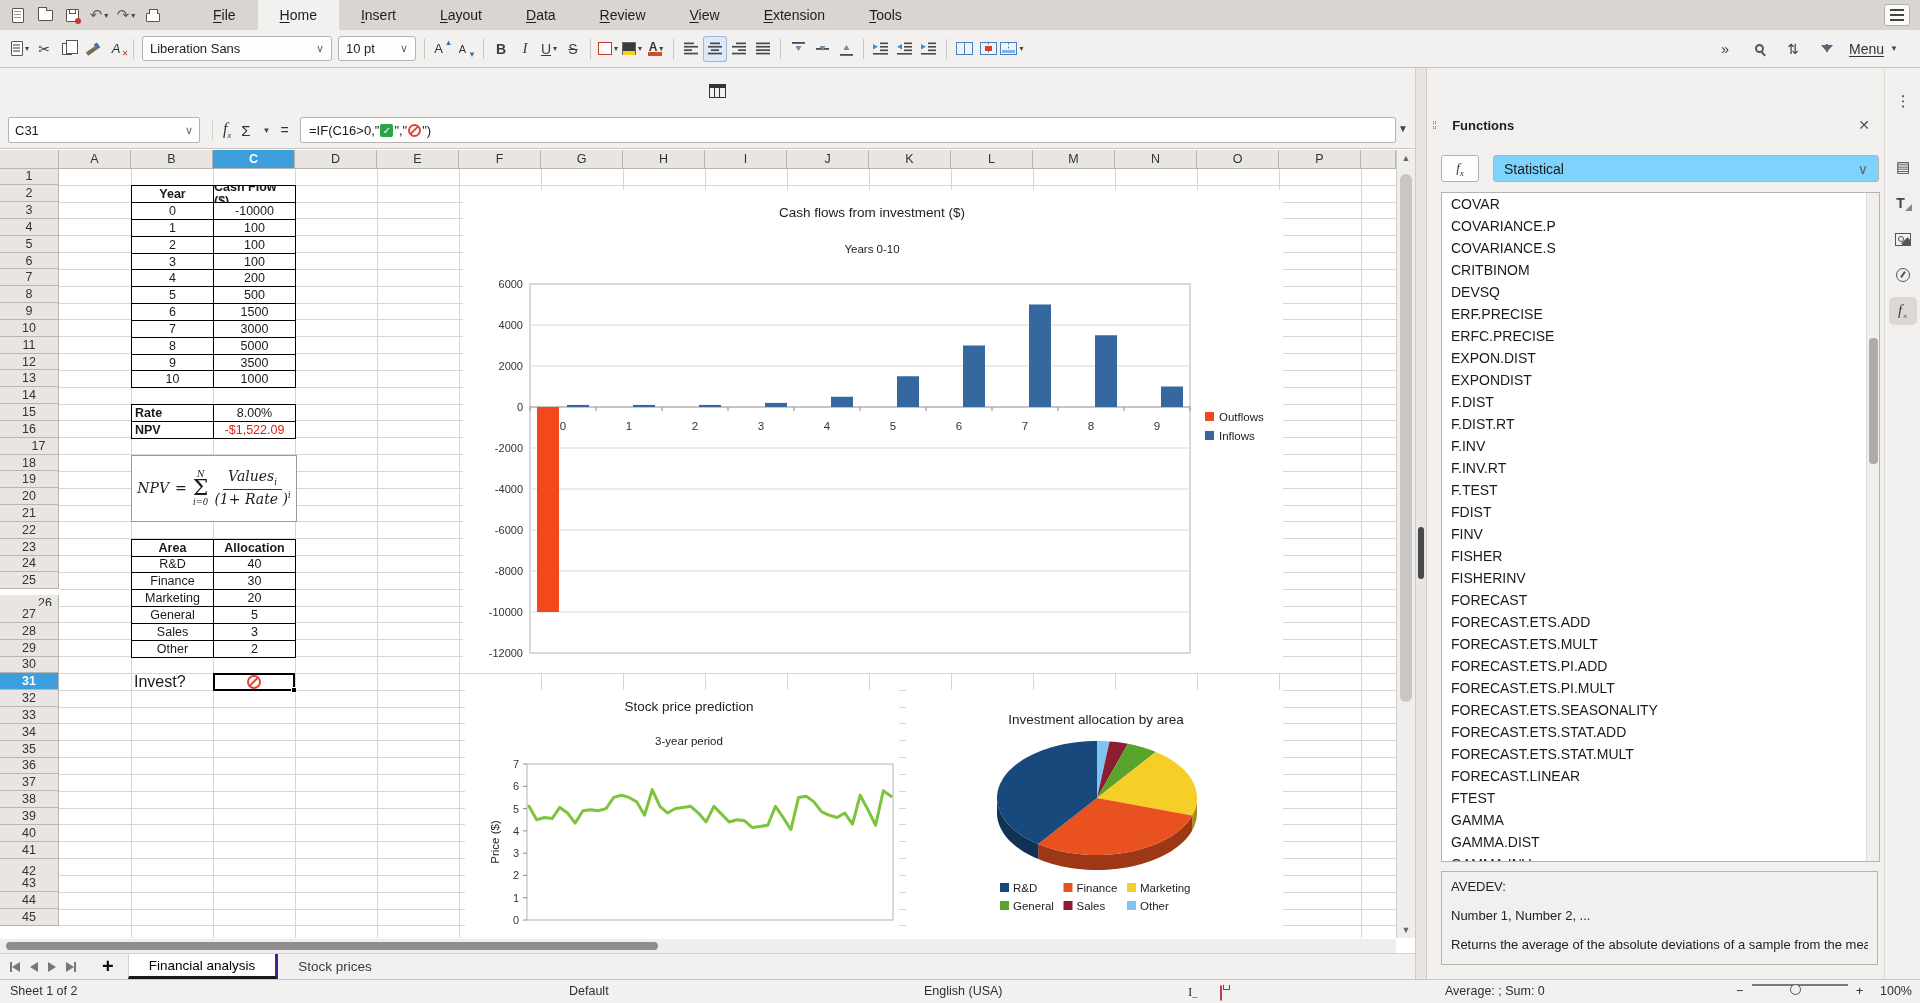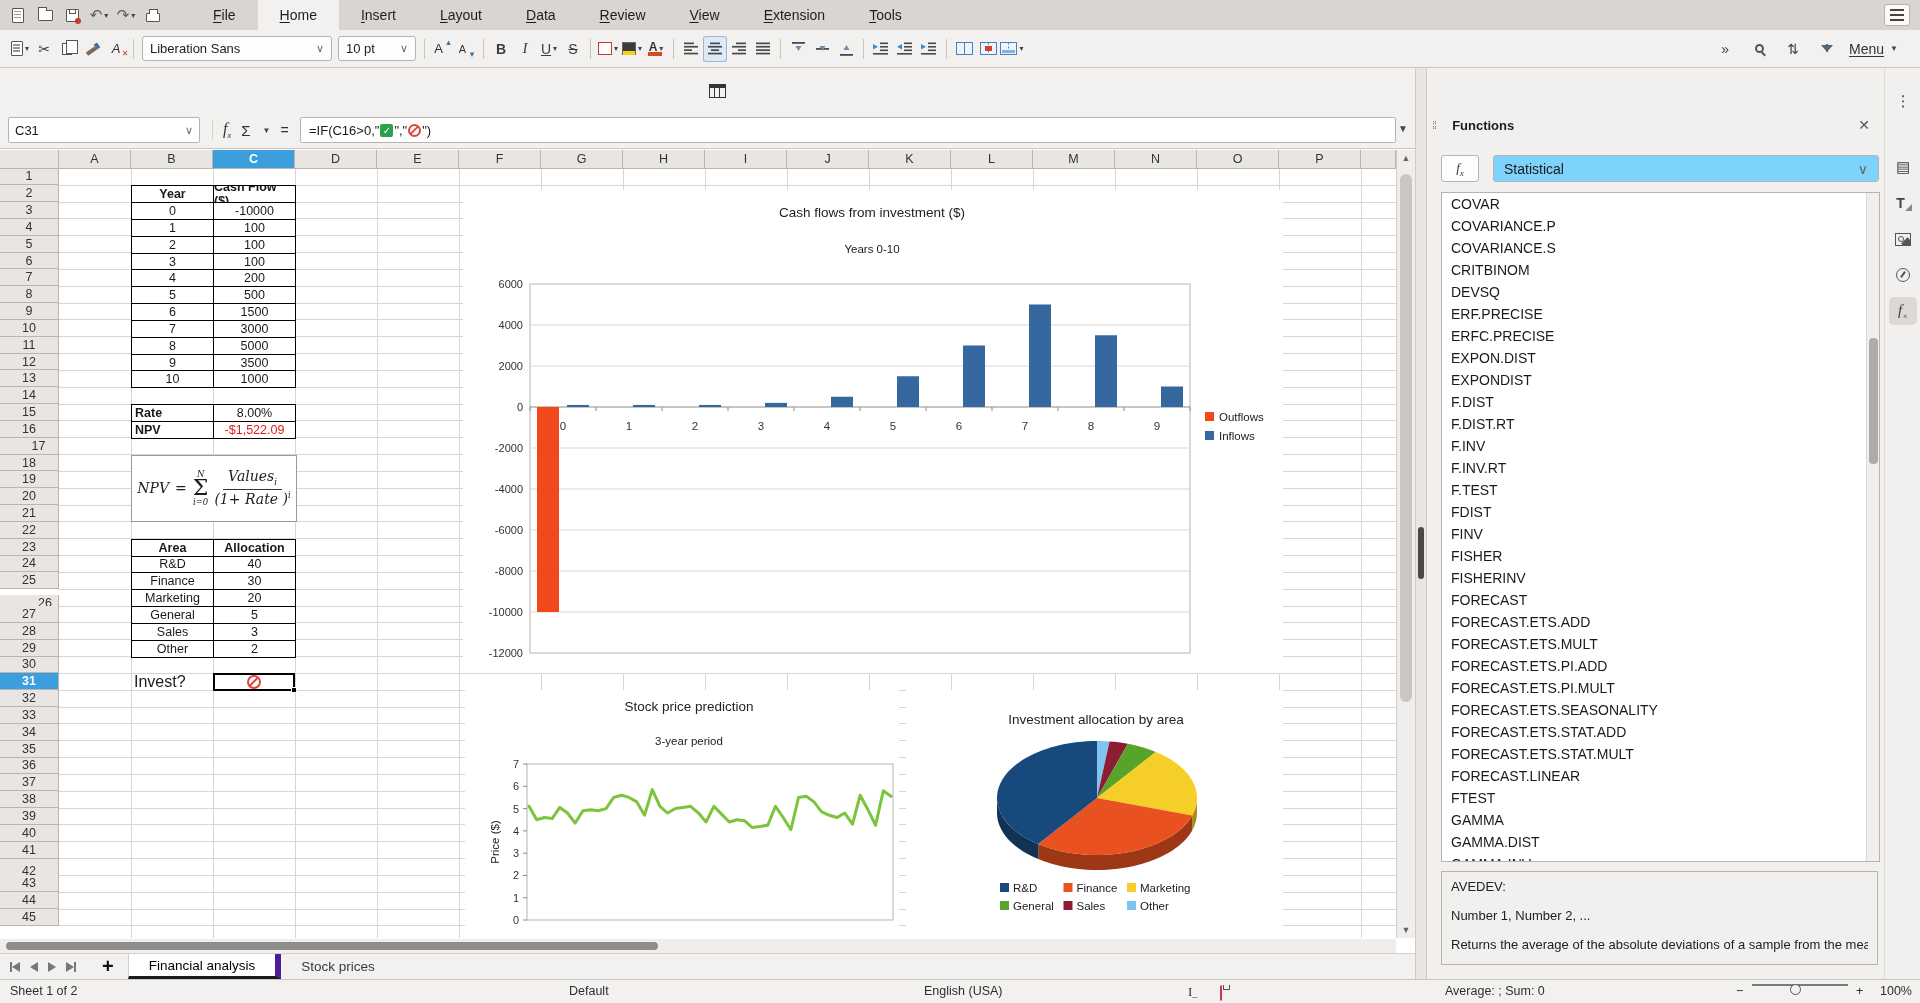--- a/index.html
+++ b/index.html
@@ -117,21 +117,21 @@
 
   
   #tabbar { left:0; top:953px; width:1415px; height:26px; background:#f3f1ef; border-top:1px solid #d4d1cd; display:flex; align-items:stretch; }
   .nav-btns { display:flex; align-items:center; gap:10px; padding:0 12px 0 10px; }
   .tri { display:inline-block; width:0; height:0; border-top:5px solid transparent; border-bottom:5px solid transparent; }
   .tri.l { border-right:8px solid #777; }
   .tri.r { border-left:8px solid #777; }
   .nav-bar-i { display:inline-block; width:2px; height:10px; background:#777; }
   #add-sheet { font-size:20px; font-weight:bold; color:#111; display:flex; align-items:center; padding:0 14px; }
   .sheet-tab { display:flex; align-items:center; padding:0 20px; font-size:13.5px; color:#3a3a3a; }
-  .sheet-tab.active { background:#fff; color:#000; border-bottom:3px solid #1a1a1a; border-left:1px solid #d4d1cd; border-right:6px solid #4c1d95; }
+  .sheet-tab.active { background:#fff; color:#000; border-bottom:3px solid #1a1a1a; border-left:1px solid #d4d1cd; border-right:3px solid #4c1d95; }
 
   
   #statusbar { left:0; top:979px; width:1920px; height:24px; background:#f3f1ef; border-top:1px solid #c9c5c1; font-size:12.5px; color:#2e2e2e; }
   #statusbar .abs { top:4px; }
   .ibeam { font-family:"Liberation Serif", serif; font-size:13px; color:#333; }
   .ibeam::after { content:"_"; font-size:10px; }
   #zoom-track { top:11px; width:96px; height:2px; background:#7a7a7a; }
   #zoom-handle { top:6px; width:11px; height:11px; border:1.5px solid #555; border-radius:50%; background:#f3f1ef; }
 
   

